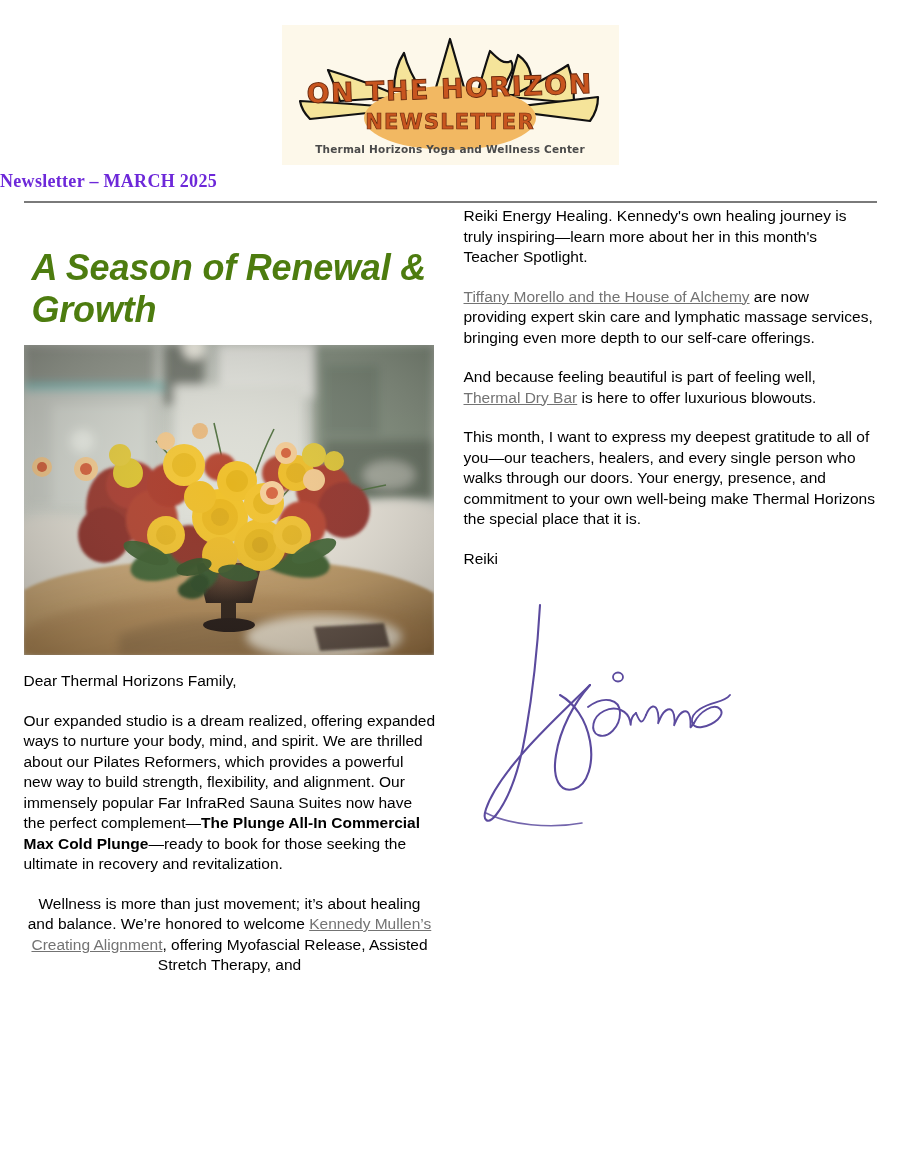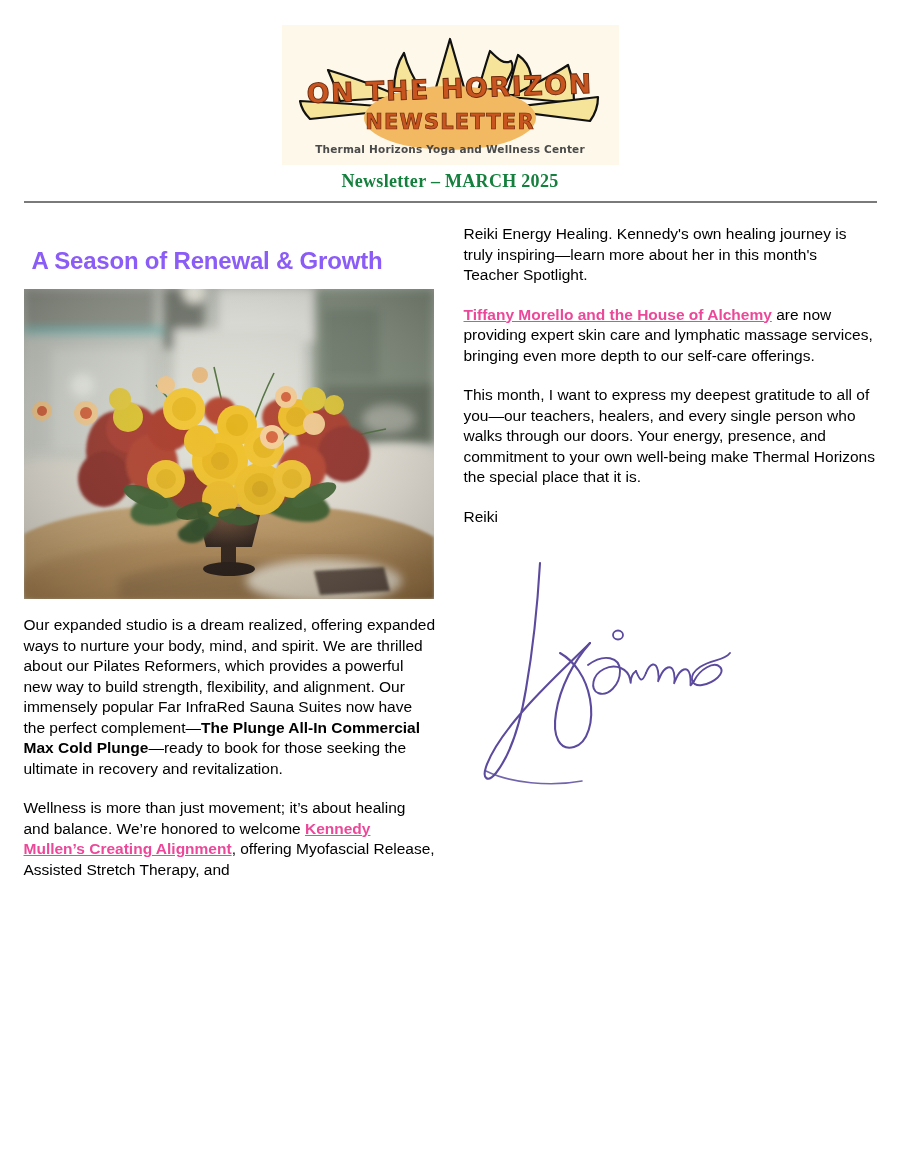--- a/index.html
+++ b/index.html
@@ -26,26 +26,26 @@
   .logo-block {
     width: 337px;
     height: 140px;
     background: #fdf8ea;
     position: relative;
     overflow: hidden;
   }
   .logo-svg { display: block; }
 
   .issue-line {
-    text-align: center;
+    text-align: left;
     font-family: "Liberation Serif", serif;
     font-weight: bold;
     font-size: 18px;
     letter-spacing: 0.3px;
-    color: #15803d;
+    color: #6d28d9;
     margin-top: 6px;
   }
 
   .top-rule {
     width: 853px;
     margin: 9px auto 0 auto;
     height: 2px;
     background: #7a7a7a;
   }
 
@@ -55,50 +55,51 @@
     width: 853px;
     margin: 0 auto;
     padding-top: 0;
     gap: 28px;
     align-items: flex-start;
   }
   .col {
     width: 412px;
     flex: 0 0 412px;
   }
-  .col-right { padding-top: 21px; }
+  .col-right { padding-top: 3px; }
 
   .headline {
     font-family: "Liberation Sans", sans-serif;
     font-weight: bold;
-    font-size: 24px;
-    color: #8b5cf6;
+    font-size: 36px;
+    color: #4d7c0f;
     margin: 44px 0 14px 8px;
     letter-spacing: -0.2px;
+    font-style: italic;
   }
 
   .photo {
     width: 410px;
     height: 310px;
     display: block;
     margin-bottom: 16px;
   }
 
   p.body-text {
     font-size: 15.5px;
     line-height: 20.5px;
     margin: 0 0 19px 0;
     color: #000;
   }
-  p.body-text:last-child { margin-bottom: 12px; }
+  p.body-text:last-child { margin-bottom: 12px; text-align: center; }
 
   .b { font-weight: bold; }
   .lnk {
-    color: #ec4899;
-    font-weight: bold;
+    color: #737373;
+    font-weight: normal;
     text-decoration: underline;
   }
 
   .sig-wrap {
     margin-top: 30px;
     height: 260px;
   }
   .sig-svg { display:block; }
 </style>
 </head>
@@ -307,20 +308,23 @@
       <g opacity="0.95">
         <ellipse cx="122" cy="208" rx="24" ry="9" fill="#3b5c2c" transform="rotate(22 122 208)"></ellipse>
         <ellipse cx="290" cy="206" rx="24" ry="9" fill="#3e6130" transform="rotate(-24 290 206)"></ellipse>
         <ellipse cx="214" cy="228" rx="20" ry="8" fill="#37552a" transform="rotate(8 214 228)"></ellipse>
         <ellipse cx="170" cy="222" rx="18" ry="8" fill="#335024" transform="rotate(-14 170 222)"></ellipse>
       </g>
 
       <rect width="410" height="310" fill="url(#vig)"></rect>
     </svg>
 
+    <p class="body-text">
+      <span>Dear Thermal Horizons Family,</span>
+    </p>
 
 
     <p class="body-text">
       <span>Our expanded studio is a dream realized, offering expanded ways to nurture your body, mind, and spirit. We are thrilled about our Pilates Reformers, which provides a powerful new way to build strength, flexibility, and alignment. Our immensely popular Far InfraRed Sauna Suites now have the perfect complement—</span><span class="b">The Plunge All-In Commercial Max Cold Plunge</span><span>—ready to book for those seeking the ultimate in recovery and revitalization.</span>
     </p>
 
     <p class="body-text">
       <span>Wellness is more than just movement; it’s about healing and balance. We’re honored to welcome </span><a href="#" class="lnk">Kennedy Mullen’s Creating Alignment</a><span>, offering Myofascial Release, Assisted Stretch Therapy, and</span>
     </p>
 
@@ -329,20 +333,23 @@
   <div class="col col-right">
 
     <p class="body-text">
       <span>Reiki Energy Healing. Kennedy's own healing journey is truly inspiring—learn more about her in this month's Teacher Spotlight.</span>
     </p>
 
     <p class="body-text">
       <a href="#" class="lnk">Tiffany Morello and the House of Alchemy</a><span> are now providing expert skin care and lymphatic massage services, bringing even more depth to our self-care offerings.</span>
     </p>
 
+    <p class="body-text">
+      <span>And because feeling beautiful is part of feeling well, </span><a href="#" class="lnk">Thermal Dry Bar</a><span> is here to offer luxurious blowouts.</span>
+    </p>
 
     <p class="body-text">
       <span>This month, I want to express my deepest gratitude to all of you—our teachers, healers, and every single person who walks through our doors. Your energy, presence, and commitment to your own well-being make Thermal Horizons the special place that it is.</span>
     </p>
 
 
 
     <p class="body-text">
       <span>Reiki</span>
     </p>

